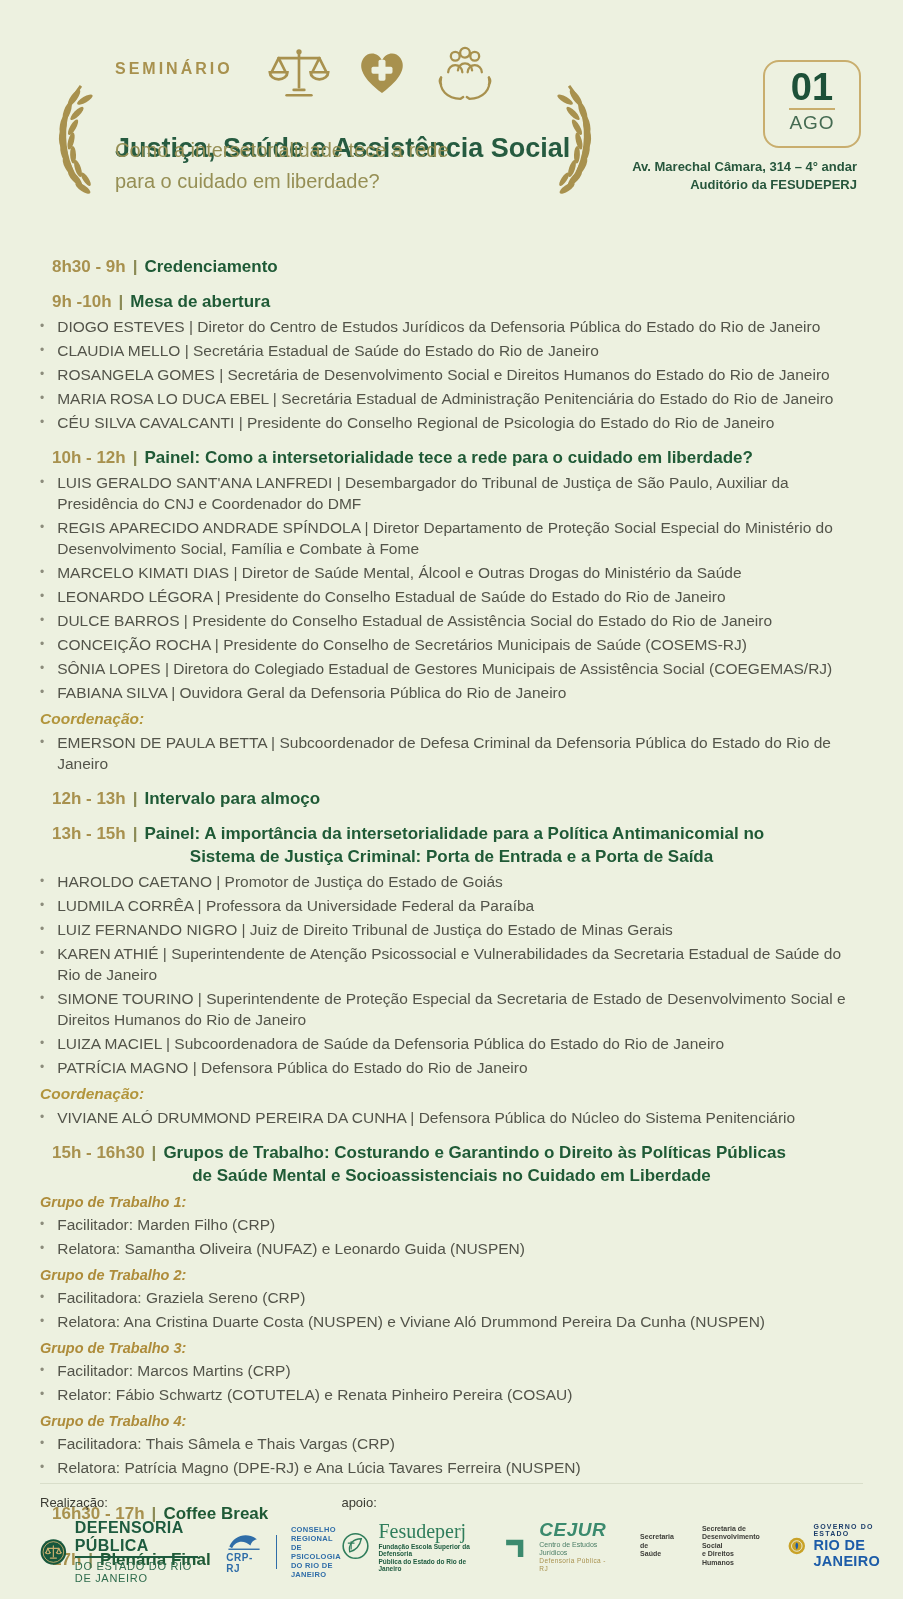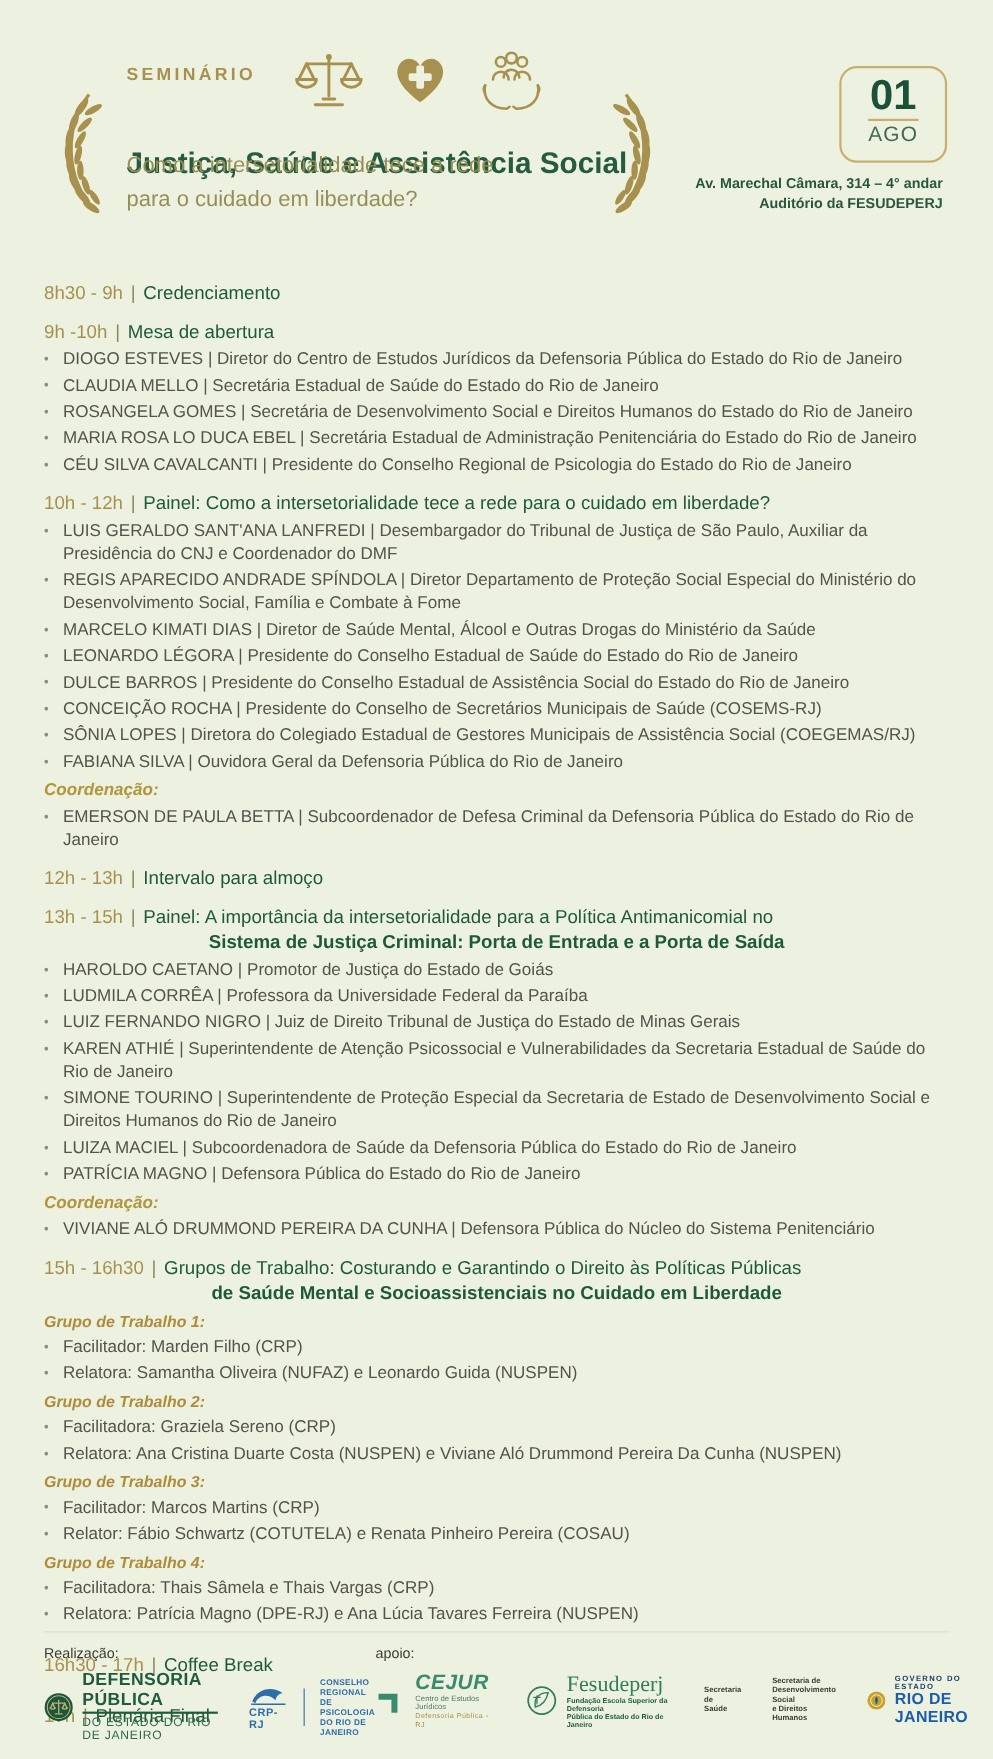--- a/index.html
+++ b/index.html
@@ -16,21 +16,21 @@
   .laurel-right{left:540px;transform:scaleX(-1);}
   .hdr-icons{position:absolute;left:268px;top:44px;display:flex;align-items:flex-start;gap:24px;}
   .date-box{position:absolute;left:763px;top:60px;width:98px;height:88px;border:2px solid #C9AE6E;border-radius:16px;text-align:center;box-sizing:border-box;}
   .date-day{font-size:38px;font-weight:bold;color:#1D5038;line-height:42px;margin-top:4px;}
   .date-rule{width:46px;height:2px;background:#C9AE6E;margin:0 auto 2px;}
   .date-month{font-size:19px;color:#456B52;letter-spacing:1px;}
   .address{position:absolute;right:46px;top:158px;width:330px;text-align:right;font-size:13px;font-weight:bold;color:#27563C;line-height:18px;}
 
   
   .schedule{padding:4px 40px 0;}
-  .session-header{margin:15px 0 3px;font-size:17px;font-weight:normal;}
+  .session-header{margin:15px 12px 3px;font-size:17px;font-weight:bold;}
   .session-header.spaced{margin-top:26px;}
   .session-time{color:#A8914E;}
   .sep{color:#8a8a55;margin:0 7px;}
   .stitle{color:#1F5A36;}
   .session-title2{font-weight:bold;color:#1F5A36;font-size:17px;margin:2px 0 4px;text-align:center;}
   .bullets{margin:4px 0 0;padding:0;list-style:none;}
   .bullet-item{display:flex;gap:13px;margin:3px 0;font-size:15.5px;line-height:21px;color:#53544A;max-width:838px;}
   .dot{color:#8C8C7C;font-size:12px;line-height:21px;flex:0 0 auto;}
   .coord-label{color:#B2953C;font-style:italic;font-weight:bold;font-size:15.5px;margin:7px 0 2px;}
   .group-label{color:#AE8C3A;font-style:italic;font-weight:bold;font-size:14.5px;margin:8px 0 2px;}
@@ -358,45 +358,45 @@
               <div>DE PSICOLOGIA</div>
               <div>DO RIO DE JANEIRO</div>
             </div>
           </div>
         </div>
       </div>
       <div class="col-apoio">
         <div class="flabel">apoio:</div>
         <div class="logo-row">
           <div class="logo">
-            <svg width="34" height="34" viewBox="0 0 36 36">
-              <path d="M4 10 H26 V32 H19 V17 H4 Z" fill="#3B8A6E"></path>
-              <path d="M4 18 H12 V32 H4 Z" fill="#EDF1E0"></path>
-            </svg>
-            <div>
-              <div class="cname">CEJUR</div>
-              <div class="csub">Centro de Estudos Jurídicos</div>
-              <div class="csub csub2">Defensoria Pública - RJ</div>
-            </div>
-          </div>
-          <div class="logo">
             <svg width="38" height="38" viewBox="0 0 40 40">
               <circle cx="20" cy="20" r="17" fill="none" stroke="#2F7D5B" stroke-width="2.2"></circle>
               <path d="M12 28 C10 18 16 10 28 10 C26 20 20 26 12 28 Z" fill="none" stroke="#2F7D5B" stroke-width="1.8"></path>
               <g stroke="#2F7D5B" stroke-width="1.6" fill="none" stroke-linecap="round">
                 <path d="M14 14 V24"></path>
                   <path d="M10 16 H18"></path>
               </g>
             </svg>
             <div>
               <div class="fname">Fesudeperj</div>
               <div class="fsub">Fundação Escola Superior da Defensoria</div>
               <div class="fsub">Pública do Estado do Rio de Janeiro</div>
             </div>
           </div>
+          <div class="logo">
+            <svg width="34" height="34" viewBox="0 0 36 36">
+              <path d="M4 10 H26 V32 H19 V17 H4 Z" fill="#3B8A6E"></path>
+              <path d="M4 18 H12 V32 H4 Z" fill="#EDF1E0"></path>
+            </svg>
+            <div>
+              <div class="cname">CEJUR</div>
+              <div class="csub">Centro de Estudos Jurídicos</div>
+              <div class="csub csub2">Defensoria Pública - RJ</div>
+            </div>
+          </div>
           <div class="sec">
             <div>Secretaria de</div>
             <div>Saúde</div>
           </div>
           <div class="sec">
             <div>Secretaria de</div>
             <div>Desenvolvimento Social</div>
             <div>e Direitos Humanos</div>
           </div>
           <div class="logo">

